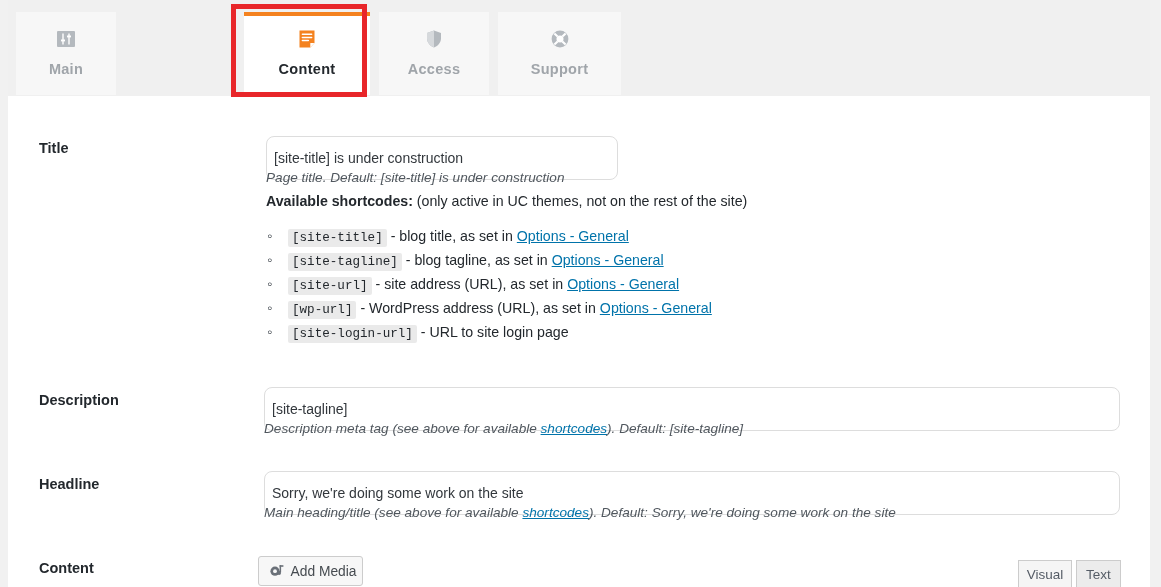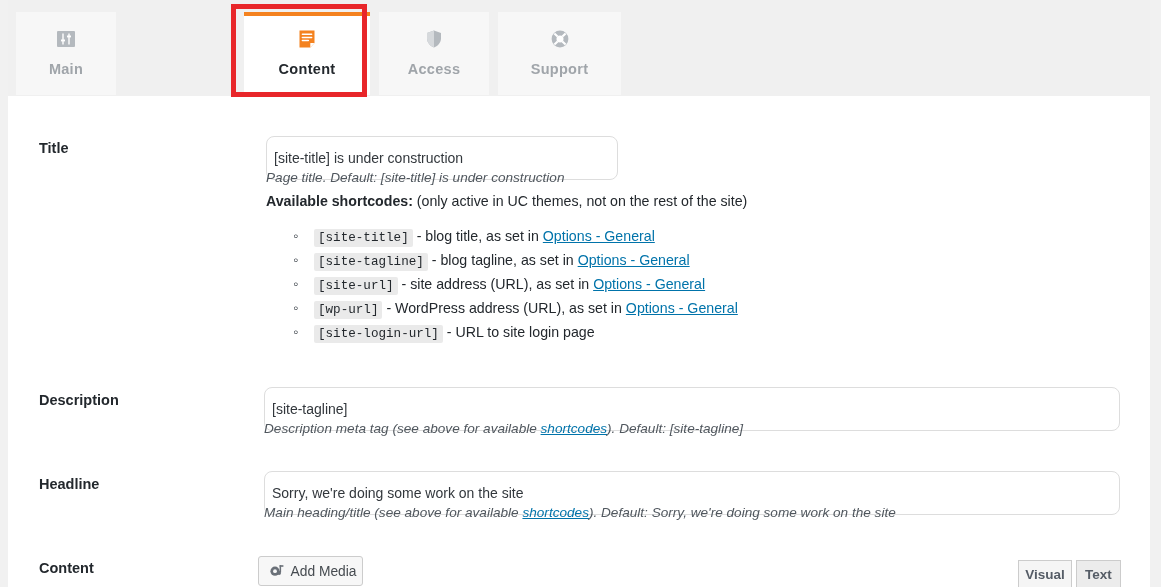--- a/index.html
+++ b/index.html
@@ -239,21 +239,20 @@
     border: 1px solid #ccc;
     border-bottom: none;
     font-size: 13.5px;
     color: #555c66;
     display: flex;
     align-items: center;
     justify-content: center;
     cursor: pointer;
     user-select: none;
     font-family: "Liberation Sans", sans-serif;
-    font-weight: bold;
   }
   #editor-tab-visual {
     left: 1018px;
     width: 54px;
     background: #f5f5f5;
   }
   #editor-tab-text {
     left: 1076px;
     width: 45px;
     background: #ececec;
@@ -334,21 +333,21 @@
 
     <div class="field-row">
       <div class="field-label" style="top:44px;">Title</div>
       <input class="text-input" id="title-input" style="left: 258px; top: 40px; width: 352px;" value="[site-title] is under construction">
       <div class="helper" style="left:258px; top:74px;">Page title. Default: [site-title] is under construction</div>
 
       <div class="sc-head" style="left:258px; top:97px;">
         <b>Available shortcodes:</b><span> (only active in UC themes, not on the rest of the site)</span>
       </div>
 
-      <ul class="shortcodes" style="left:268px; top:128px;">
+      <ul class="shortcodes" style="left:242px; top:128px;">
         <li>
           <code class="sc">[site-title]</code><span> - blog title, as set in </span><a href="#">Options - General</a>
         </li>
         <li>
           <code class="sc">[site-tagline]</code><span> - blog tagline, as set in </span><a href="#">Options - General</a>
         </li>
         <li>
           <code class="sc">[site-url]</code><span> - site address (URL), as set in </span><a href="#">Options - General</a>
         </li>
         <li>

